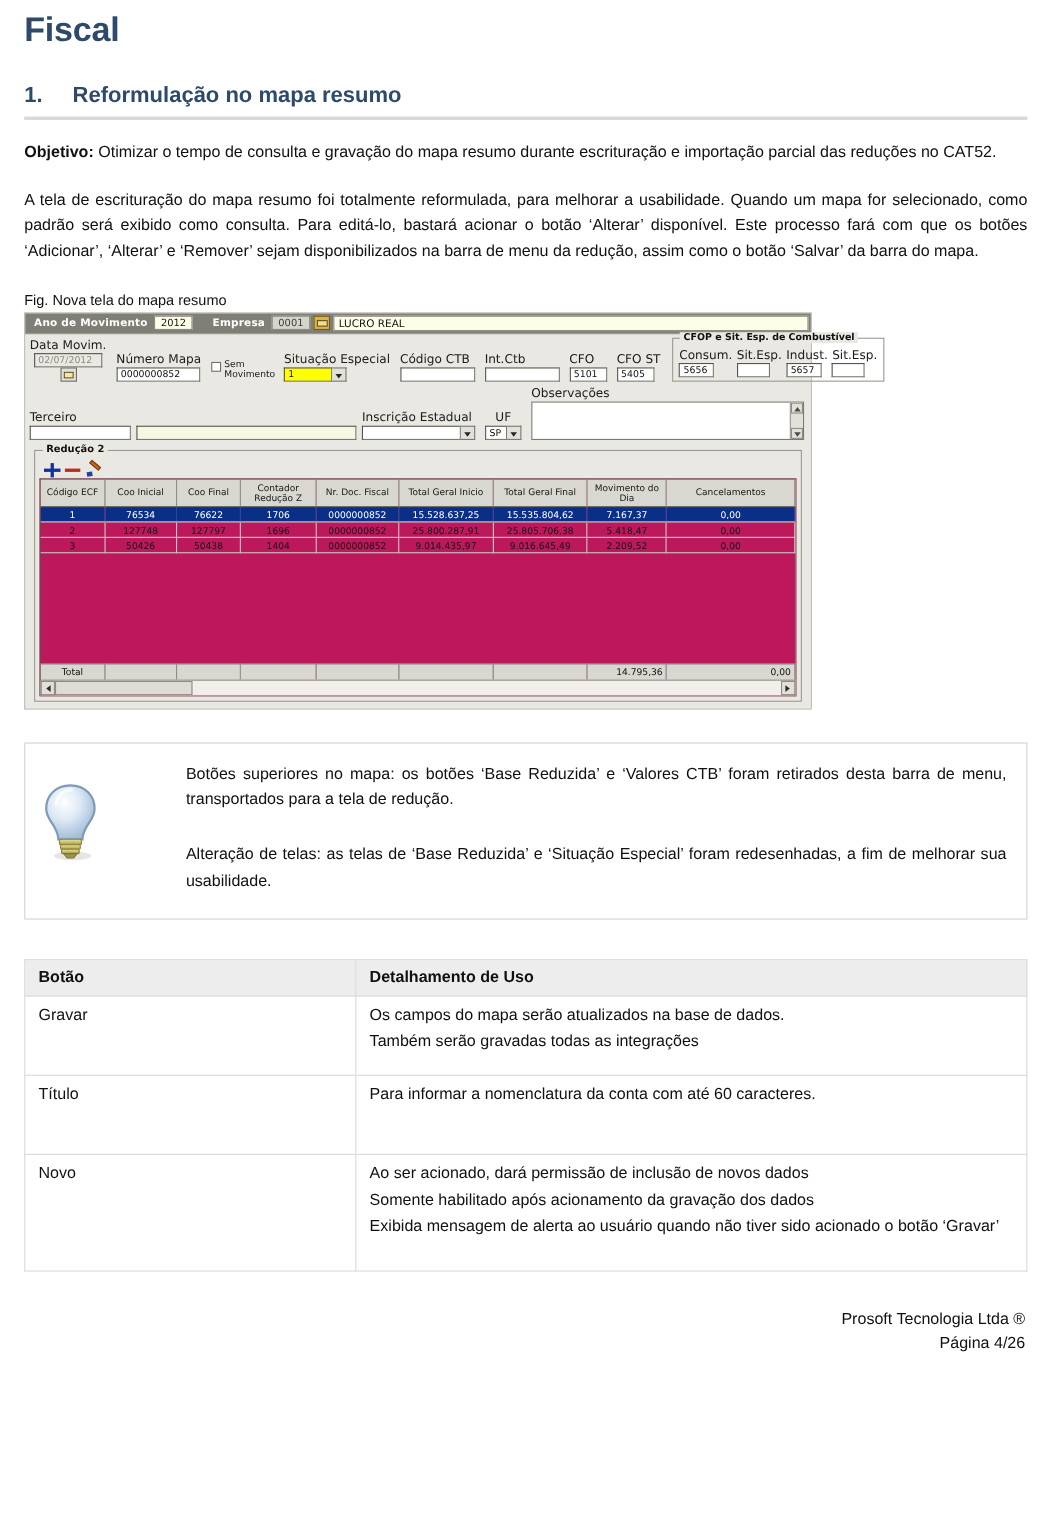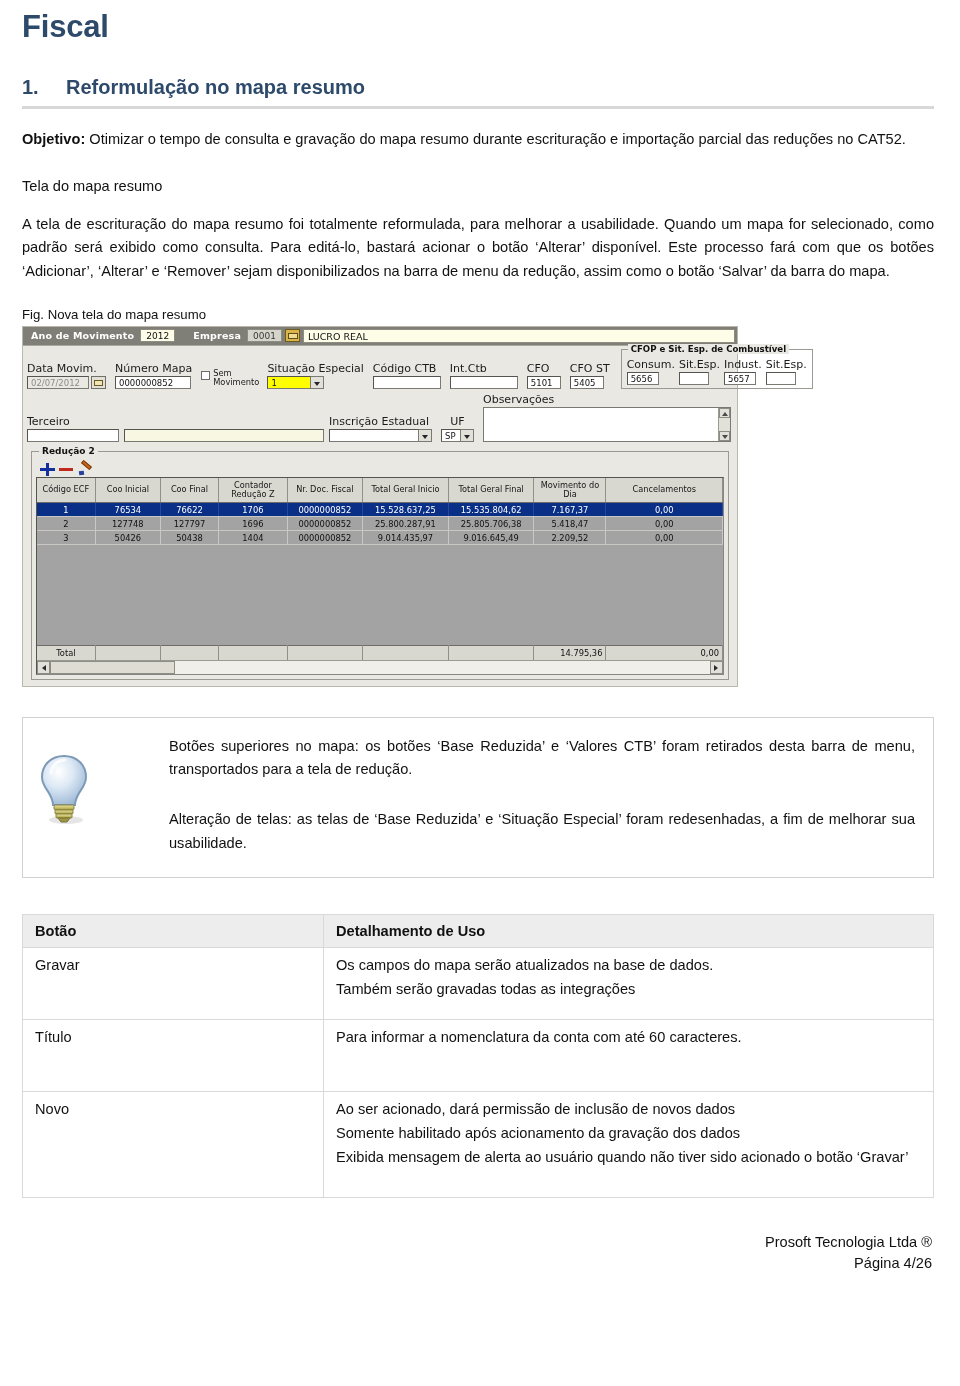--- a/index.html
+++ b/index.html
@@ -151,21 +151,21 @@
     font-size:8.5px;
     padding:0 3px;
     box-sizing:border-box;
     color:#111;
     white-space:nowrap;
     overflow:hidden;
   }
   .finput.dis{ background:#e9e8e2; color:#8d8c86; }
   .finput.yellow{ background:#ffff00; }
   .finput.cream{ background:#f7f7e2; }
-  .withbtn{ display:flex; align-items:center; }
+  .withbtn{ display:flex; align-items:center;flex-direction:column; }
   .smallbtn{
     width:15px;height:13px;margin-left:2px;
     background:#e2e1d9;border:1px solid #6f6e67;box-sizing:border-box;position:relative;
   }
   .smallbtn:after{
     content:"";position:absolute;left:2px;top:3px;width:9px;height:6px;
     background:#efe6b5;border:1px solid #6d5a1d;box-sizing:border-box;
   }
   .combo{ display:flex; align-items:stretch; }
   .combo .arrow{
@@ -223,21 +223,21 @@
   .red2-toolbar{ height:16px; display:flex; align-items:center; padding-left:4px; gap:5px;}
   .ico{ width:14px;height:14px;position:relative;display:inline-block;}
   .ico-plus:before{content:"";position:absolute;left:6px;top:1px;width:3px;height:13px;background:#13309c;}
   .ico-plus:after{content:"";position:absolute;left:0px;top:6px;width:15px;height:3px;background:#13309c;}
   .ico-minus:after{content:"";position:absolute;left:0px;top:6px;width:14px;height:3px;background:#c02a1d;}
   .ico-pencil{ }
   .ico-pencil:before{content:"";position:absolute;left:1px;top:9px;width:5px;height:4px;background:#2a3f9b;transform:rotate(-8deg);}
   .ico-pencil:after{content:"";position:absolute;left:3px;top:1px;width:11px;height:4px;background:#c4661d;transform:rotate(40deg);border:1px solid #7a3c09;box-sizing:border-box;}
 
   .grid{
-    background:#a3a3a3;
+    background:#be185d;
     border:1px solid #878680;
     border-top-color:#55544e;
     border-left-color:#55544e;
     height:196px;
     display:flex;
     flex-direction:column;
   }
   table.g{
     width:100%;
     border-collapse:collapse;
@@ -350,21 +350,20 @@
   <div class="section-heading">
     <span class="section-num">1.</span>
     <span class="section-text">Reformulação no mapa resumo</span>
   </div>
   <hr class="rule">
 
   <p class="body">
     <span class="b">Objetivo:</span><span> Otimizar o tempo de consulta e gravação do mapa resumo durante escrituração e importação parcial das reduções no CAT52.</span>
   </p>
 
-  <div class="subhead">Tela do mapa resumo</div>
 
   <p class="body">A tela de escrituração do mapa resumo foi totalmente reformulada, para melhorar a usabilidade. Quando um mapa for selecionado, como padrão será exibido como consulta. Para editá-lo, bastará acionar o botão ‘Alterar’ disponível. Este processo fará com que os botões ‘Adicionar’, ‘Alterar’ e ‘Remover’ sejam disponibilizados na barra de menu da redução, assim como o botão ‘Salvar’ da barra do mapa.</p>
 
   <div class="figcap">Fig. Nova tela do mapa resumo</div>
 
   <div class="shot">
 
     <div class="titlebar">
       <span class="tb-label">Ano de Movimento</span>
       <span class="tb-field">2012</span>

